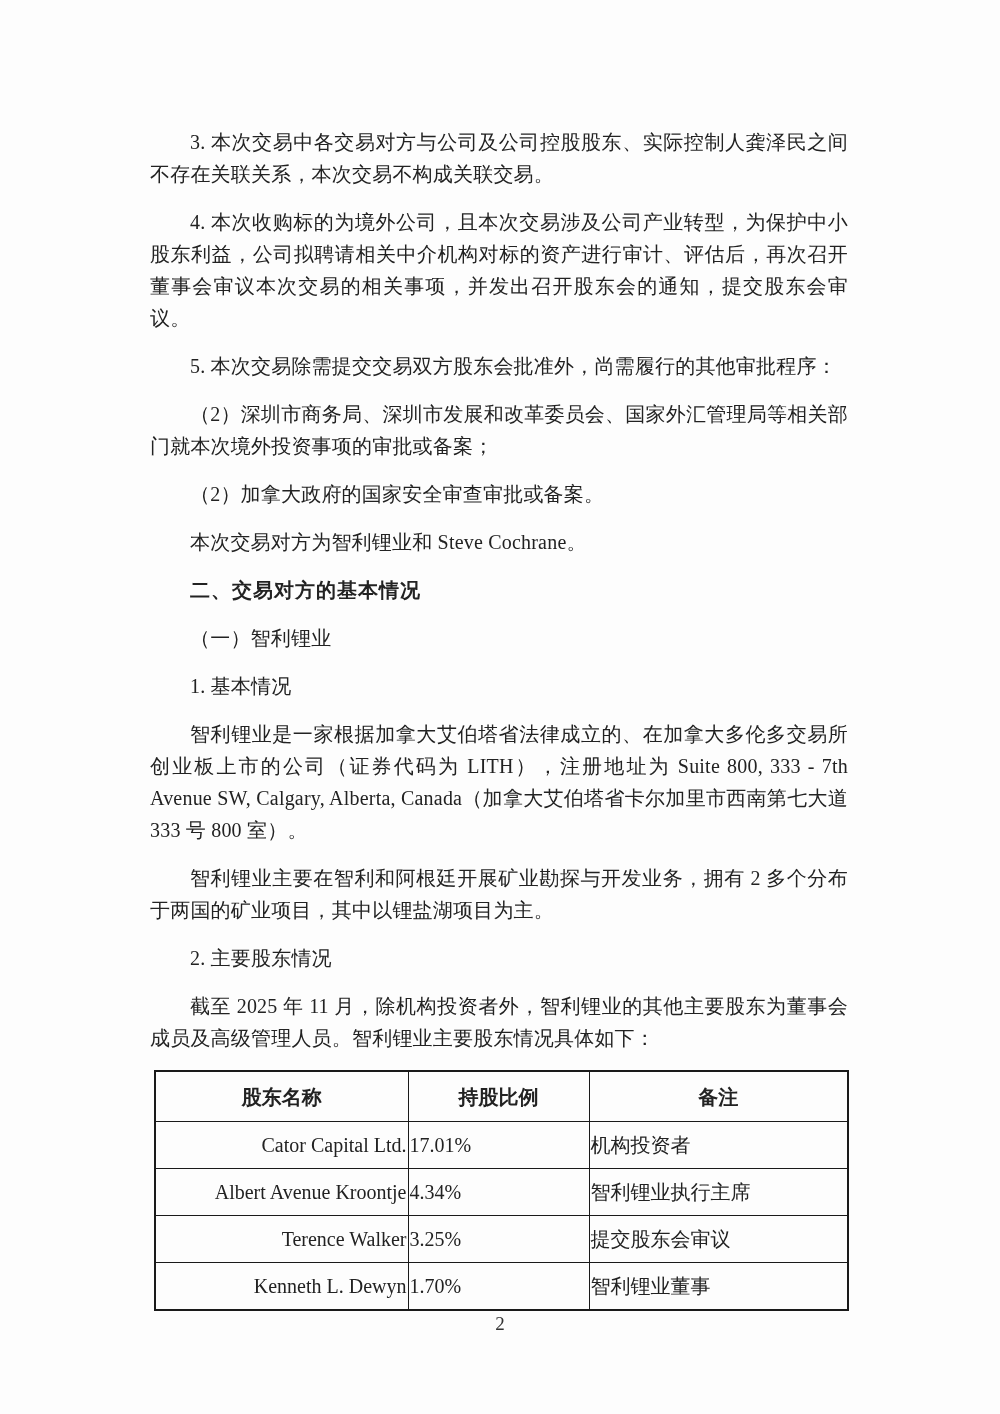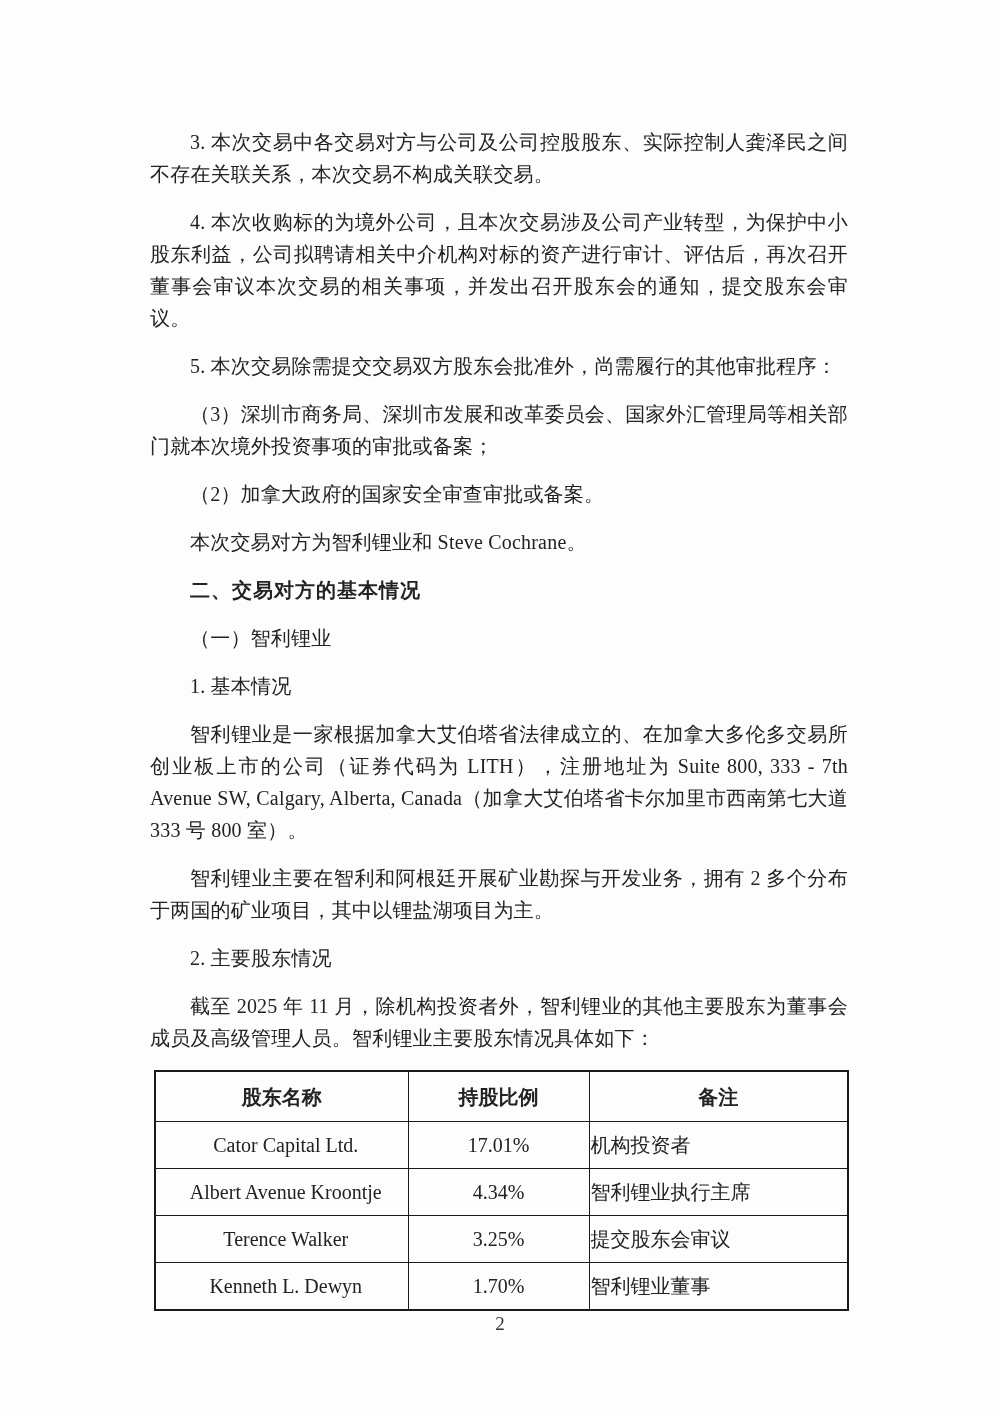--- a/index.html
+++ b/index.html
@@ -53,22 +53,22 @@
     white-space: nowrap;
   }
   .shareholder-table th {
     height: 47px;
     font-weight: bold;
     text-align: center;
   }
   .shareholder-table td {
     height: 44px;
   }
-  .cell-name   { text-align: center;  padding-left: 9px;  }
-  .cell-ratio  { text-align: center; }
+  .cell-name   { text-align: right;  padding-left: 9px;  }
+  .cell-ratio  { text-align: left; }
   .cell-note   { text-align: left;  }
   .footer {
     position: absolute;
     top: 1310px;
     left: 0;
     width: 100%;
     text-align: center;
     font-size: 19px;
     line-height: 28px;
     color: #333333;
@@ -76,21 +76,21 @@
 </style>
 </head>
 <body>
 
 <div class="page">
   <div class="content">
 
     <p class="para">3. 本次交易中各交易对方与公司及公司控股股东、实际控制人龚泽民之间不存在关联关系，本次交易不构成关联交易。</p>
     <p class="para">4. 本次收购标的为境外公司，且本次交易涉及公司产业转型，为保护中小股东利益，公司拟聘请相关中介机构对标的资产进行审计、评估后，再次召开董事会审议本次交易的相关事项，并发出召开股东会的通知，提交股东会审议。</p>
     <p class="para">5. 本次交易除需提交交易双方股东会批准外，尚需履行的其他审批程序：</p>
-    <p class="para">（3）深圳市商务局、深圳市发展和改革委员会、国家外汇管理局等相关部门就本次境外投资事项的审批或备案；</p>
+    <p class="para">（2）深圳市商务局、深圳市发展和改革委员会、国家外汇管理局等相关部门就本次境外投资事项的审批或备案；</p>
     <p class="para">（2）加拿大政府的国家安全审查审批或备案。</p>
     <p class="para">本次交易对方为智利锂业和 Steve Cochrane。</p>
     <p class="para heading">二、交易对方的基本情况</p>
     <p class="para">（一）智利锂业</p>
     <p class="para">1. 基本情况</p>
     <p class="para">智利锂业是一家根据加拿大艾伯塔省法律成立的、在加拿大多伦多交易所创业板上市的公司（证券代码为 LITH），注册地址为 Suite 800, 333 - 7th Avenue SW, Calgary, Alberta, Canada（加拿大艾伯塔省卡尔加里市西南第七大道 333 号 800 室）。</p>
     <p class="para">智利锂业主要在智利和阿根廷开展矿业勘探与开发业务，拥有 2 多个分布于两国的矿业项目，其中以锂盐湖项目为主。</p>
     <p class="para">2. 主要股东情况</p>
     <p class="para">截至 2025 年 11 月，除机构投资者外，智利锂业的其他主要股东为董事会成员及高级管理人员。智利锂业主要股东情况具体如下：</p>
 

